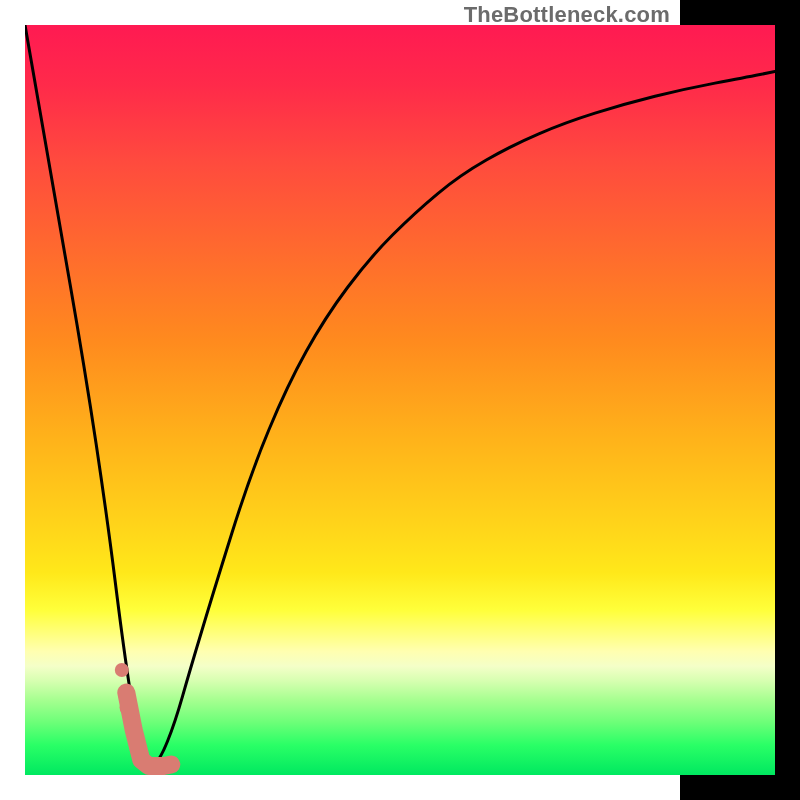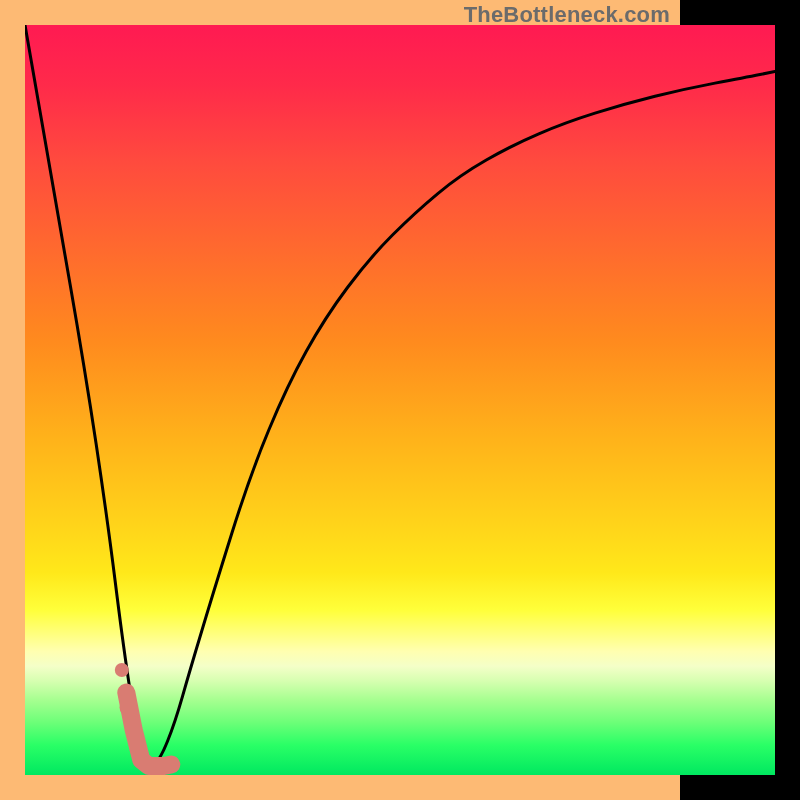--- a/index.html
+++ b/index.html
@@ -1,21 +1,21 @@
 <!DOCTYPE html>
 <html><head>
 <meta charset="utf-8">
 <style>
   * { margin: 0; padding: 0; box-sizing: border-box; }
   html, body { width: 800px; height: 800px; overflow: hidden; background: #000; }
   .stage {
     position: relative;
     width: 680px;
     height: 800px;
-    background: #fdba74;
+    background: #ffffff;
   }
   .watermark {
     position: absolute;
     top: 2px;
     right: 10px;
     font-family: Arial, Helvetica, sans-serif;
     font-size: 22px;
     font-weight: bold;
     color: #6b6b6b;
     letter-spacing: 0.2px;

